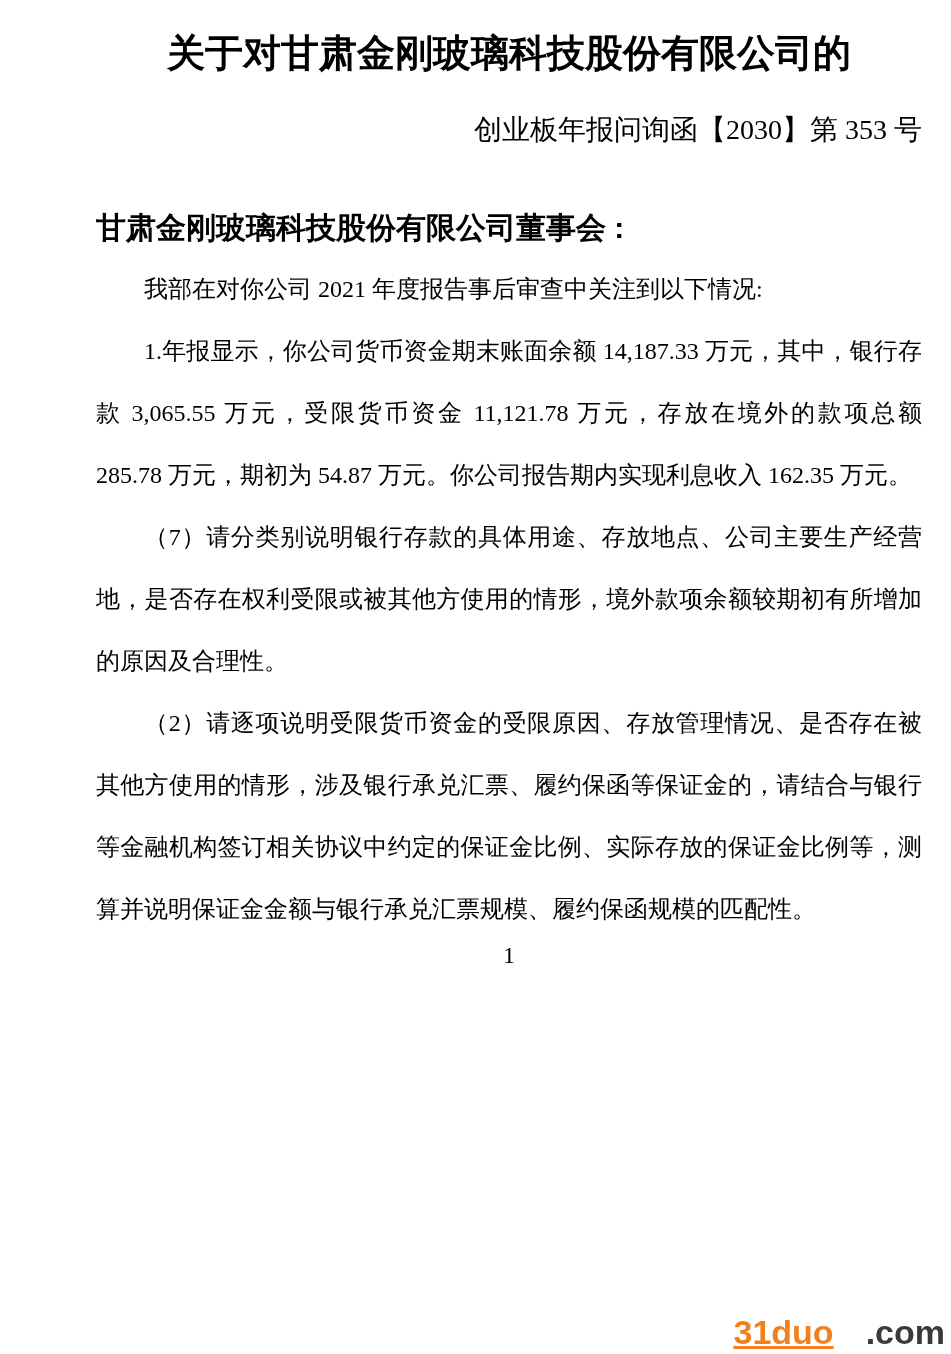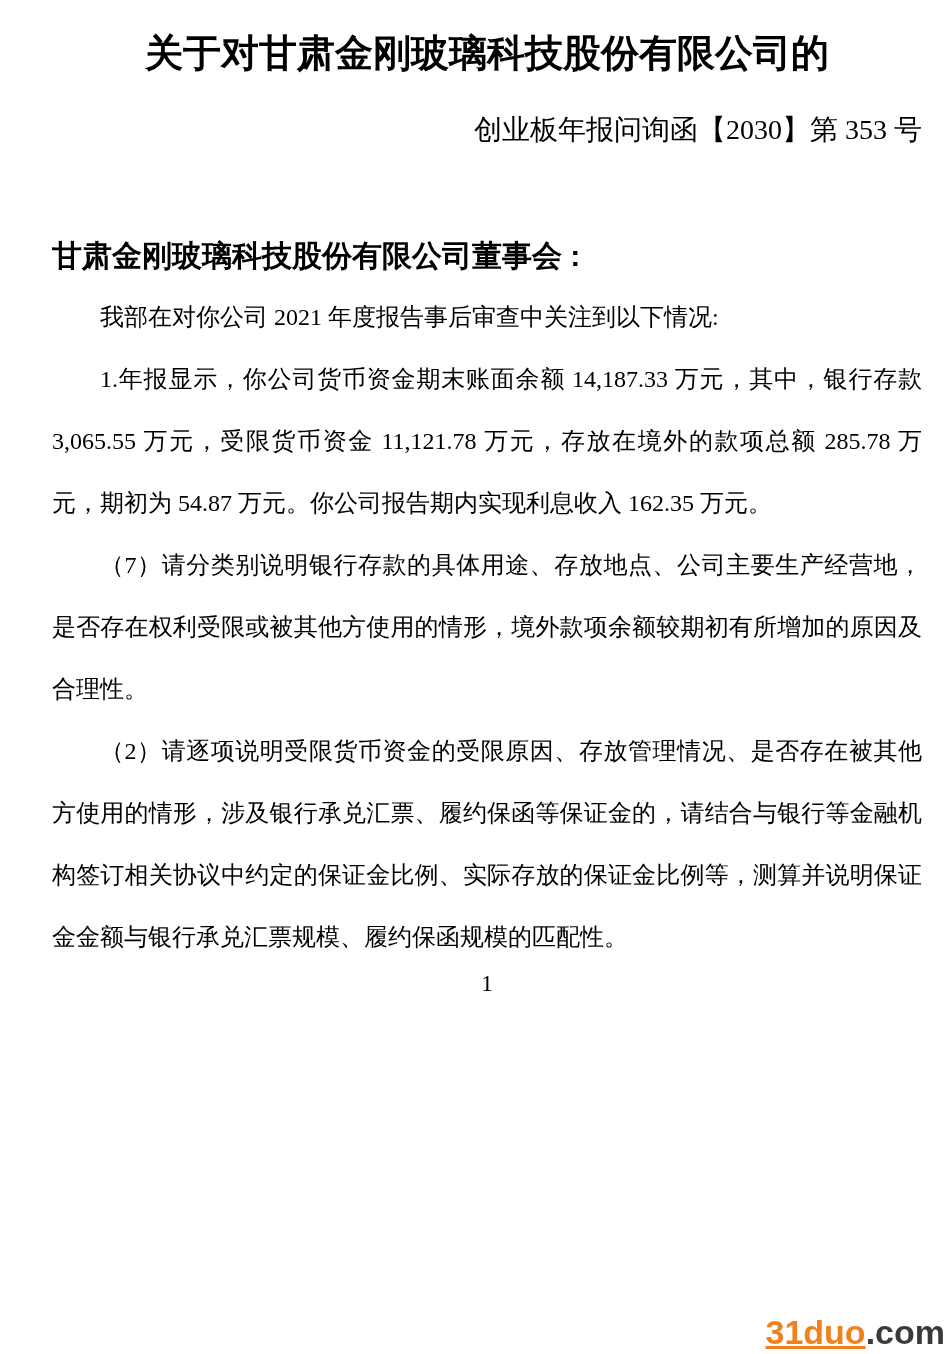--- a/index.html
+++ b/index.html
@@ -10,41 +10,41 @@
   .page {
     position: relative;
     width: 951px;
     height: 1354px;
     background: #ffffff;
     overflow: hidden;
     color: #000000;
     font-family: "Liberation Serif", "DejaVu Serif", serif;
   }
   .content {
-    padding: 0 29px 0 52px; 
+    padding: 0 29px 0 96px; 
   }
   .title {
     text-align: center;
     font-weight: bold;
     font-size: 38px;
     line-height: 66px;
     font-family: "Liberation Serif", "DejaVu Serif", serif;
   }
   .title-block {
     margin-top: 20px;
   }
   .doc-number {
     text-align: right;
     font-size: 28px;
     line-height: 40px;
     margin-top: 24px;
     font-family: "Liberation Serif", "DejaVu Serif", serif;
   }
   .salutation {
-    margin-top: 84px;
+    margin-top: 56px;
     font-size: 30px;
     line-height: 44px;
     font-weight: bold;
     font-family: "Liberation Sans", "DejaVu Sans", sans-serif;
     text-align: left;
   }
   .body-text {
     margin-top: 8px;
   }
   .body-text p {
@@ -68,21 +68,21 @@
     right: 6px;
     bottom: 4px;
     font-family: "Liberation Sans", "DejaVu Sans", sans-serif;
     font-weight: bold;
     font-size: 34px;
     line-height: 36px;
     letter-spacing: 0px;
     white-space: nowrap;
   }
   .watermark .brand { color: #f0811c; }
-  .watermark .suffix { color: #3a3a3a; }
+  .watermark .suffix { color: #3a3a3a; margin-left: 32px; }
 </style>
 </head>
 <body>
 
 <div class="page">
   <div class="content">
 
     <div class="title-block">
       <div class="title">关于对甘肃金刚玻璃科技股份有限公司的</div>
     </div>

